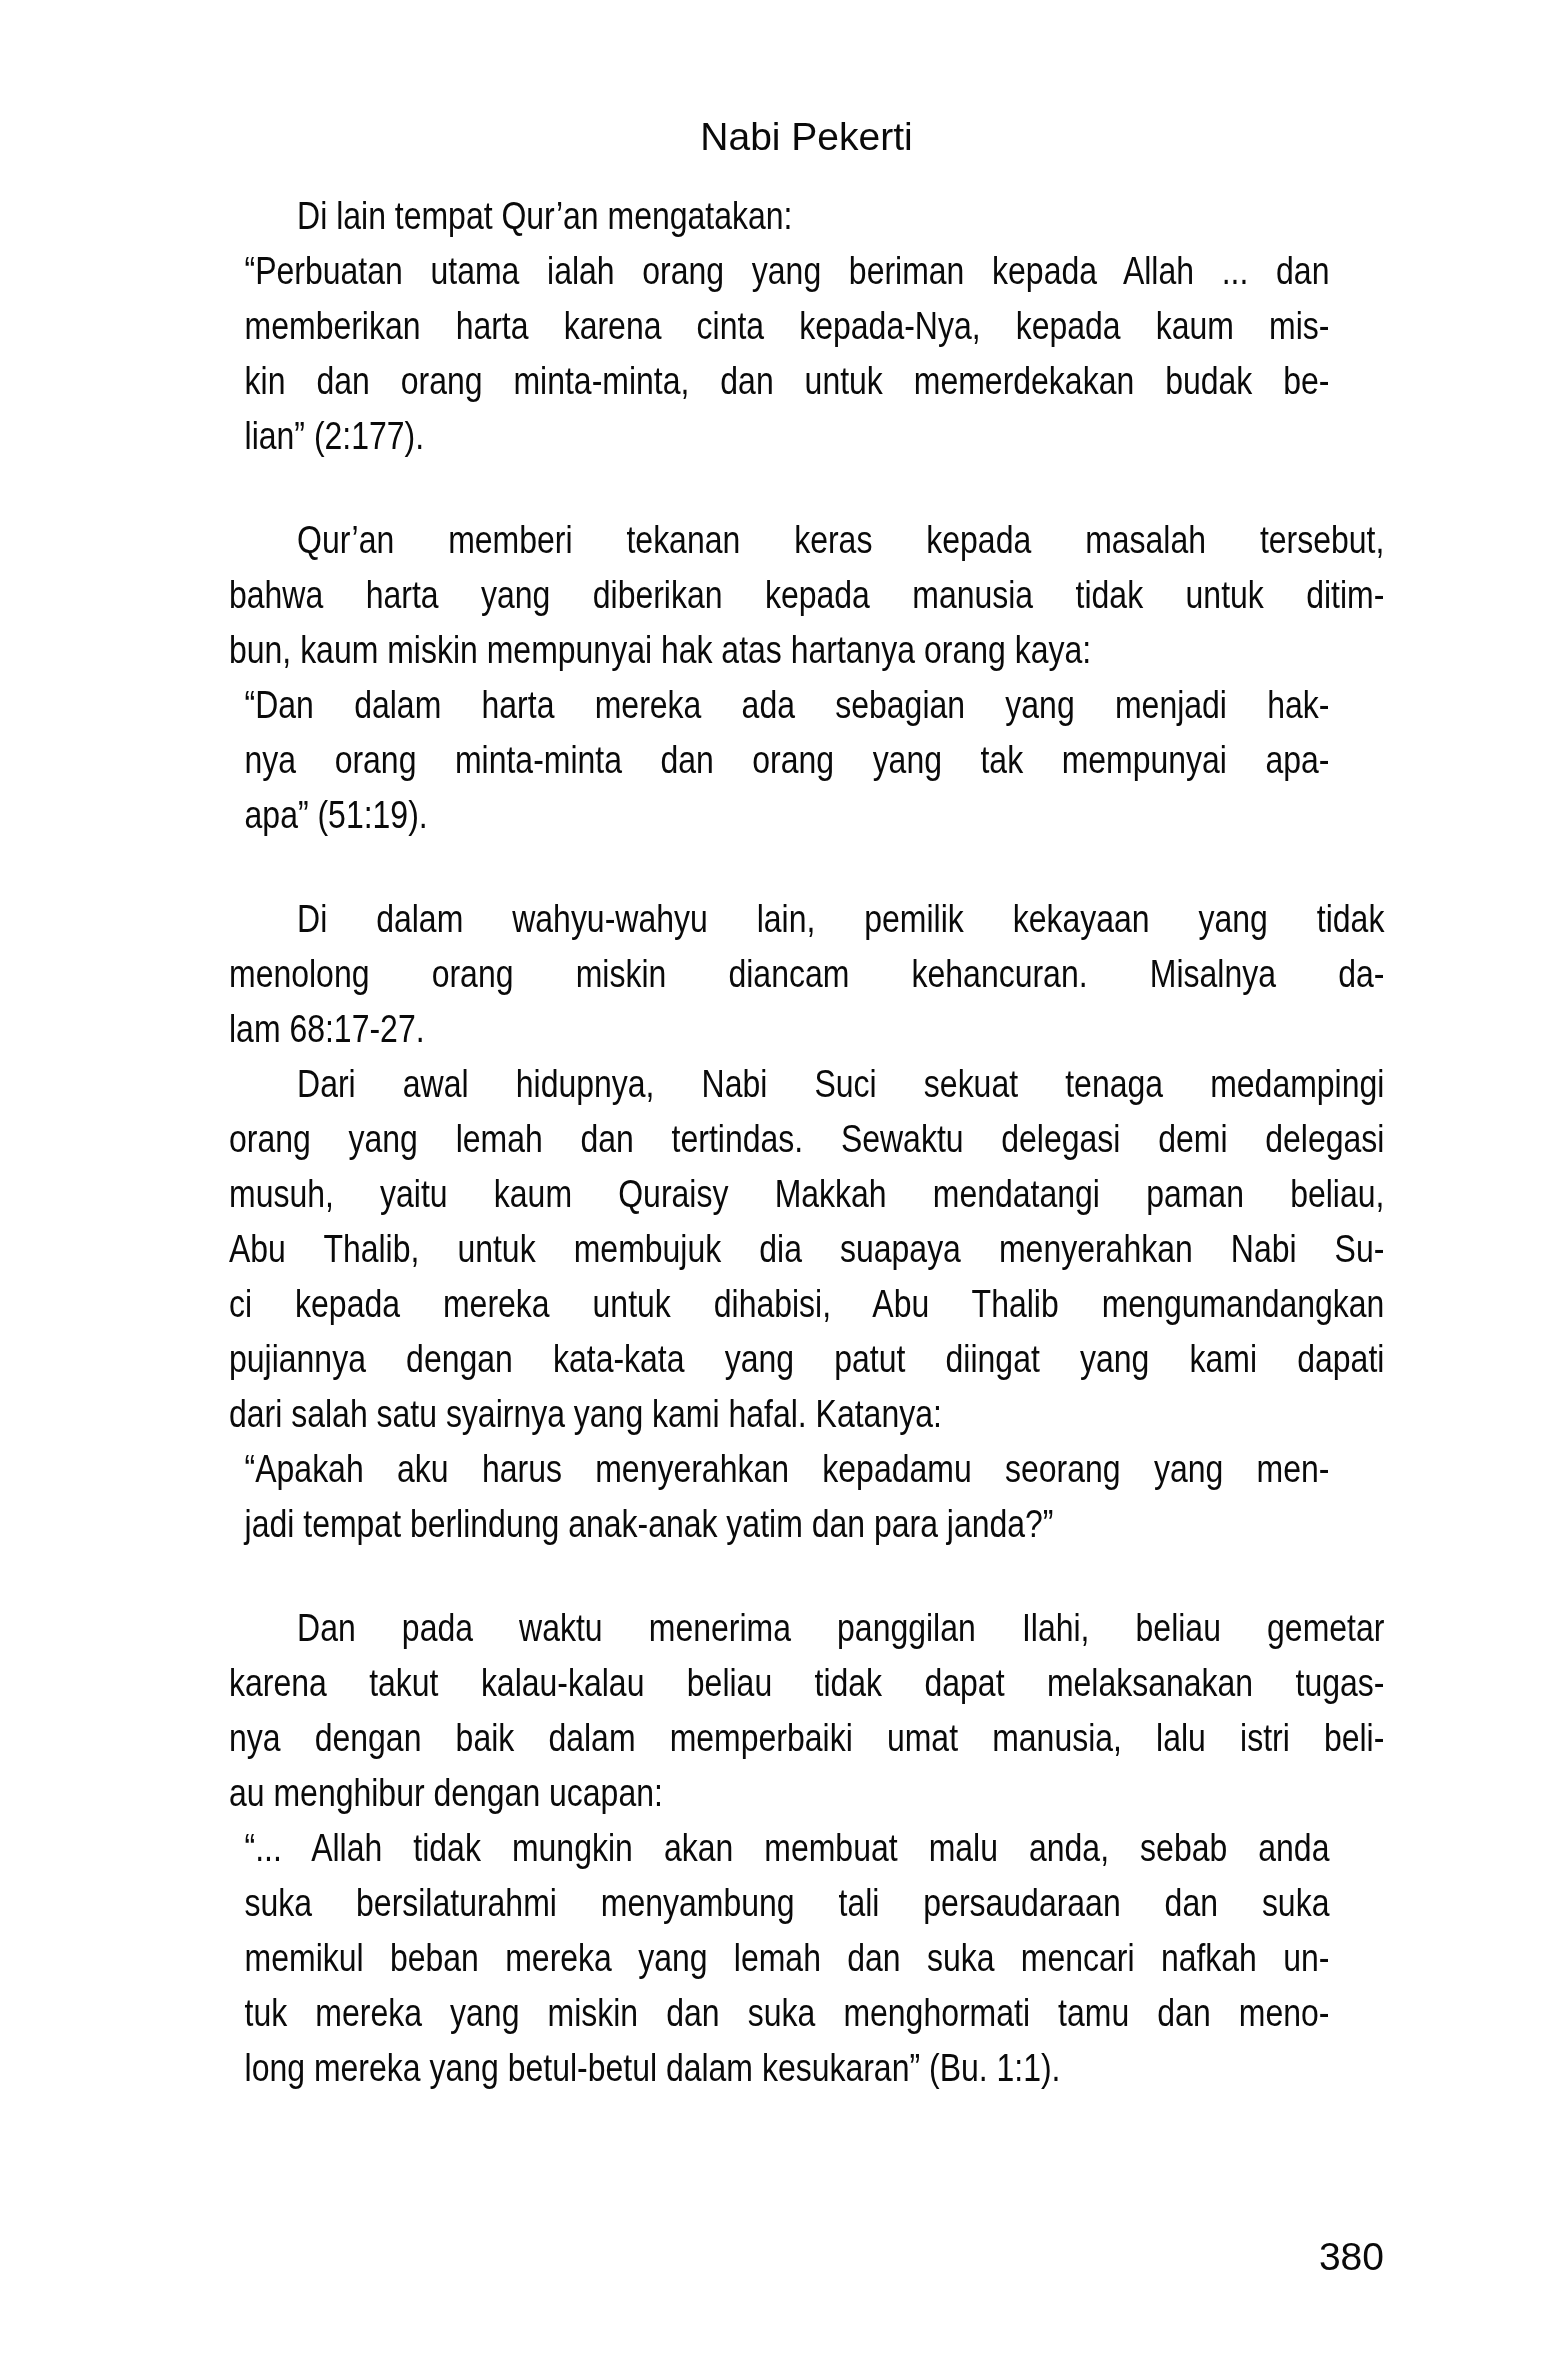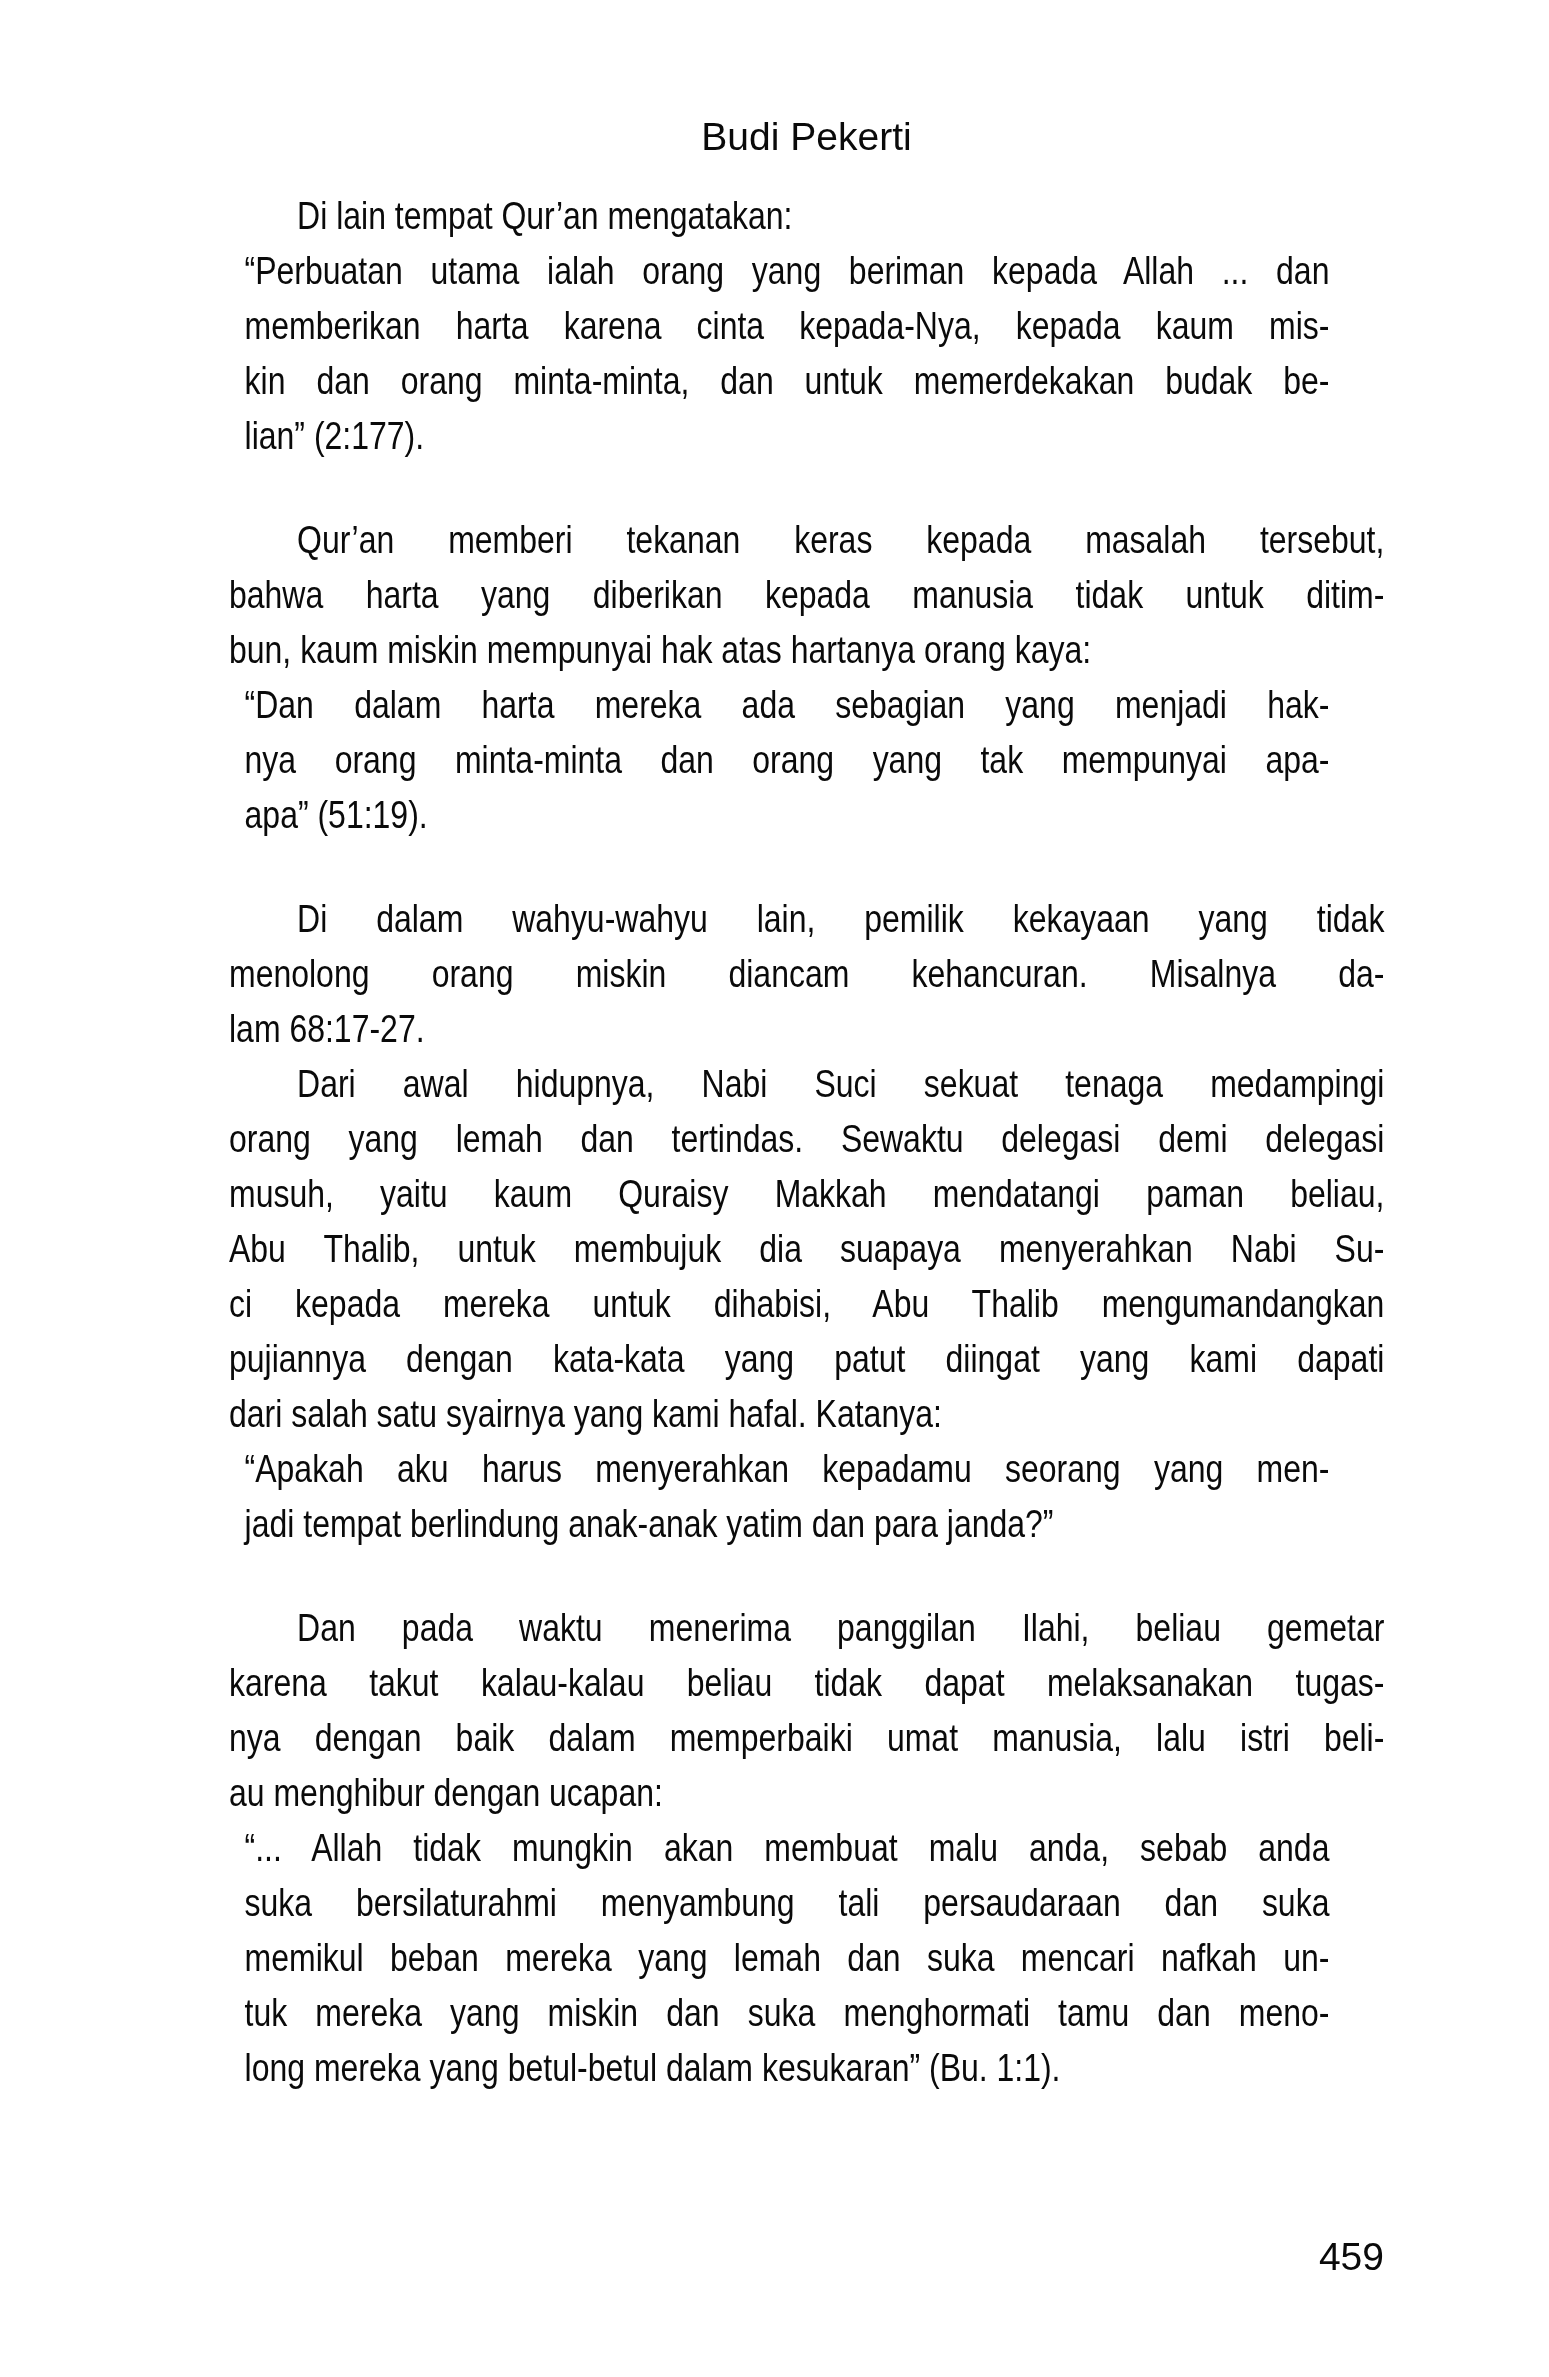--- a/index.html
+++ b/index.html
@@ -59,21 +59,21 @@
     width: 1155px;
     text-align: right;
     font-size: 39px;
     line-height: 55px;
   }
 </style>
 </head>
 <body>
 
 <div class="page">
-  <div class="running-header">Budi Pekerti</div>
+  <div class="running-header">Nabi Pekerti</div>
 
   <div class="page-body">
       <div class="paragraph">
         <div class="ln first last">Di lain tempat Qur’an mengatakan:</div>
       </div>
       <div class="quote">
         <div class="ln first">“Perbuatan utama ialah orang yang beriman kepada Allah ... dan</div>
         <div class="ln">memberikan harta karena cinta kepada-Nya, kepada kaum mis-</div>
         <div class="ln">kin dan orang minta-minta, dan untuk memerdekakan budak be-</div>
         <div class="ln last">lian” (2:177).</div>
@@ -114,15 +114,15 @@
       </div>
       <div class="quote">
         <div class="ln first">“... Allah tidak mungkin akan membuat malu anda, sebab anda</div>
         <div class="ln">suka bersilaturahmi menyambung tali persaudaraan dan suka</div>
         <div class="ln">memikul beban mereka yang lemah dan suka mencari nafkah un-</div>
         <div class="ln">tuk mereka yang miskin dan suka menghormati tamu dan meno-</div>
         <div class="ln last">long mereka yang betul-betul dalam kesukaran” (Bu. 1:1).</div>
       </div>
     </div>
 
-  <div class="page-number">459</div>
+  <div class="page-number">380</div>
 </div>
 
 
 </body></html>

